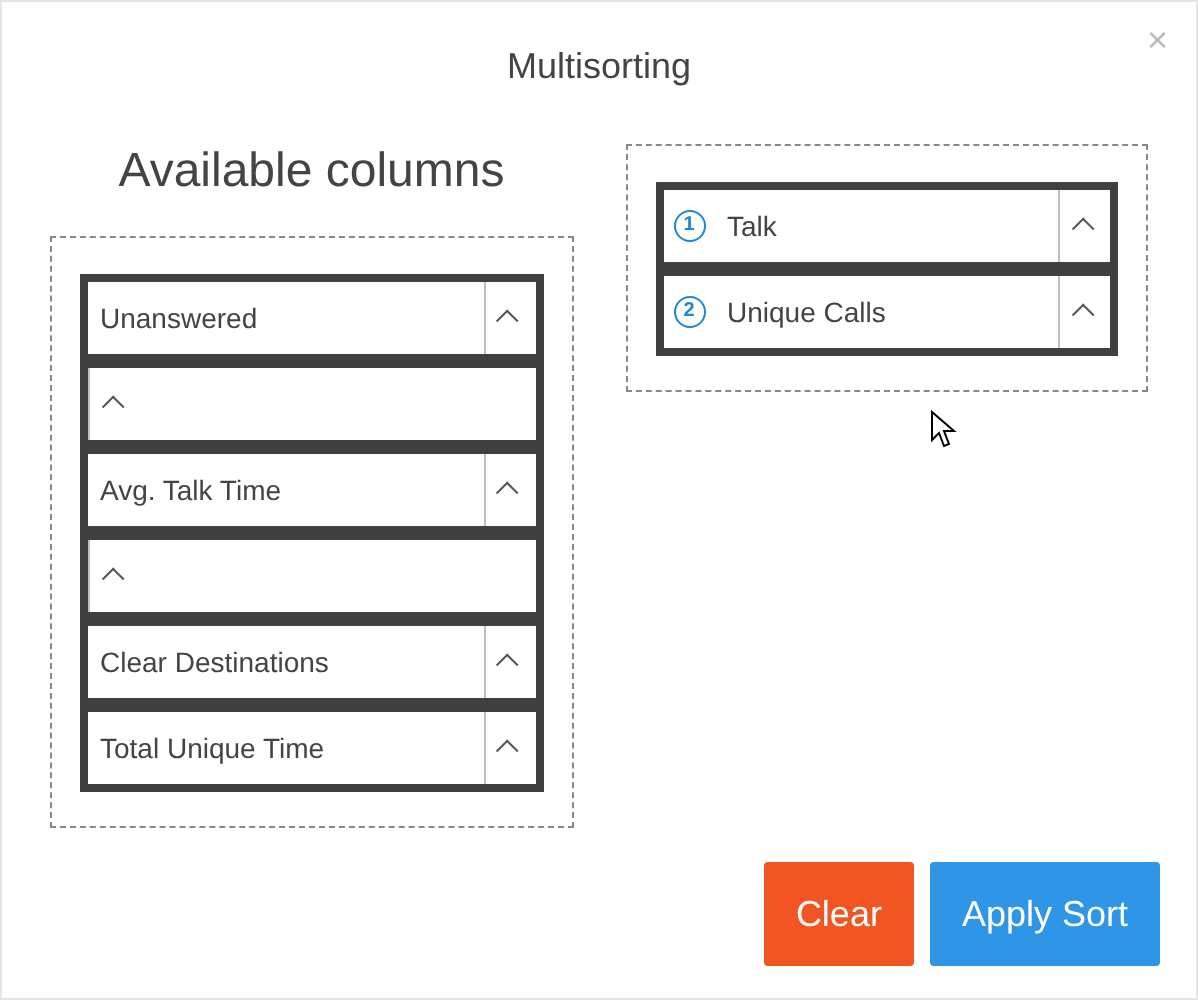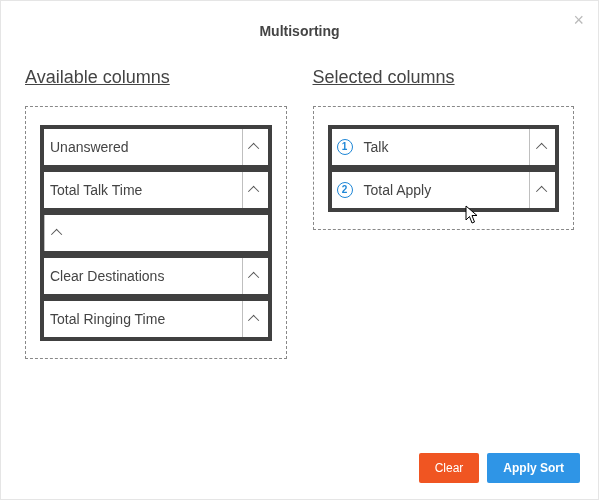--- a/index.html
+++ b/index.html
@@ -19,37 +19,37 @@
   .close-x {
     position: absolute;
     top: 10px; right: 14px;
     font-size: 18px;
     color: #bbb;
     cursor: pointer;
     line-height: 1;
   }
   .title {
     text-align: center;
-    font-size: 14px;
-    font-weight: 700;
-    color: #444;
-    margin: 22px 0 28px 0;
-  }
-  .cols {
-    display: flex;
-    gap: 26px;
-    padding: 0 24px;
-  }
-  .panel-wrap { flex: 1; }
-  .panel-title {
     font-size: 18px;
     font-weight: 400;
     color: #444;
+    margin: 22px 0 28px 0;
+  }
+  .cols {
+    display: flex;
+    gap: 26px;
+    padding: 0 24px;
+  }
+  .panel-wrap { flex: 1; }
+  .panel-title {
+    text-align: center;
+    font-size: 24px;
+    font-weight: 400;
+    color: #444;
     margin-bottom: 18px;
-    text-decoration: underline;
   }
   .panel {
     border: 1px dashed #888;
     padding: 18px 14px;
     min-height: 60px;
   }
   .panel.selected { min-height: 60px; padding: 18px 14px; }
   .item {
     display: flex;
     align-items: center;
@@ -101,30 +101,30 @@
     border-top: 1.5px solid #555;
     transform: rotate(45deg) translateY(2px);
   }
   .footer {
     position: absolute;
     bottom: 16px; right: 18px;
     display: flex;
     gap: 8px;
   }
   .btn {
-    height: 30px;
+    height: 52px;
     padding: 0 16px;
-    font-size: 12px;
+    font-size: 18px;
     color: #fff;
     border: none;
     cursor: pointer;
     border-radius: 2px;
   }
   .btn.clear { background: #f05522; }
-  .btn.apply { background: #2f95e6; font-weight: bold; }
+  .btn.apply { background: #2f95e6; }
   .cursor-img {
     position: absolute;
     left: 464px; top: 204px;
     width: 14px; height: 20px;
     pointer-events: none;
   }
   .cursor-img svg { display: block; }
 </style>
 </head>
 <body>
@@ -140,62 +140,66 @@
     <div class="panel-wrap">
       <div class="panel-title">Available columns</div>
       <div class="panel available" id="available-list">
           <div class="item available">
             <div class="label">Unanswered</div>
             <div class="sortbtn">
               <div class="chev"></div>
             </div>
           </div>
           <div class="item available">
-            <div class="label">Total Talk Time</div>
+            <div class="sortbtn">
+              <div class="chev"></div>
+            </div>
+          </div>
+          <div class="item available">
+            <div class="label">Avg. Talk Time</div>
             <div class="sortbtn">
               <div class="chev"></div>
             </div>
           </div>
           <div class="item available">
             <div class="sortbtn">
               <div class="chev"></div>
             </div>
           </div>
           <div class="item available">
             <div class="label">Clear Destinations</div>
             <div class="sortbtn">
               <div class="chev"></div>
             </div>
           </div>
           <div class="item available">
-            <div class="label">Total Ringing Time</div>
+            <div class="label">Total Unique Time</div>
             <div class="sortbtn">
               <div class="chev"></div>
             </div>
           </div>
         </div>
     </div>
 
     <div class="panel-wrap">
-      <div class="panel-title">Selected columns</div>
       <div class="panel selected" id="selected-list">
           <div class="item selected-item">
             <div class="badge">
               <div class="badge-circle">1</div>
             </div>
             <div class="label">Talk</div>
             <div class="sortbtn">
               <div class="chev"></div>
             </div>
           </div>
           <div class="item selected-item">
             <div class="badge">
               <div class="badge-circle">2</div>
             </div>
-            <div class="label">Total Apply</div>
+            <div class="label">Unique Calls</div>
             <div class="sortbtn">
               <div class="chev"></div>
             </div>
           </div>
         </div>
     </div>
 
   </div>
 
   <div class="footer">

